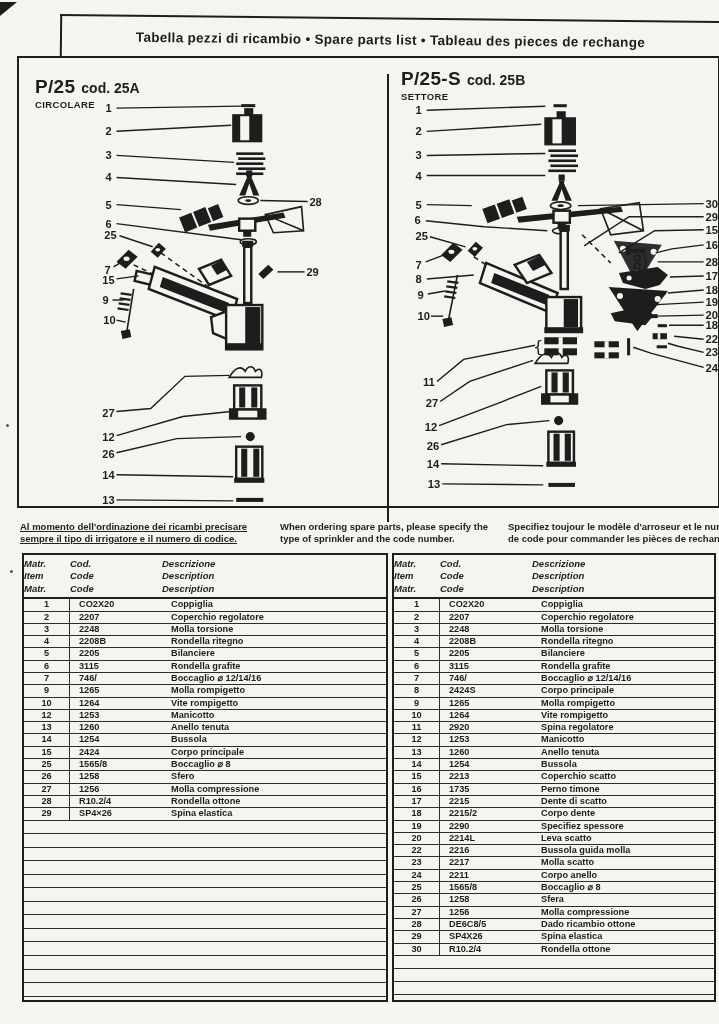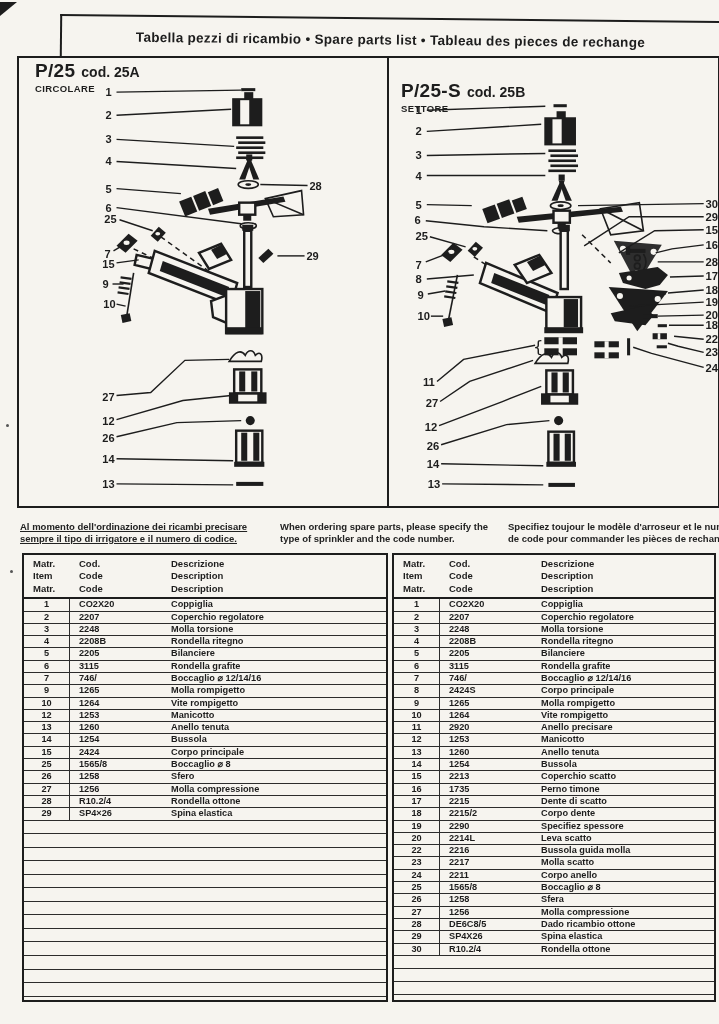--- a/index.html
+++ b/index.html
@@ -16,24 +16,24 @@
     transform:rotate(0.6deg);transform-origin:left center;
     background:#f6f4ef;
   }
   .header-title{font-weight:bold;font-size:13.5px;letter-spacing:.3px;}
   
   .panels{
     position:absolute;left:17px;top:56px;width:699px;height:448px;
     border:2.5px solid #1d1d1d;display:flex;background:#f6f4ef;
   }
   .panel{position:relative;height:100%;}
-  .panel.left{width:368px;border-right:2.5px solid #1d1d1d;}
+  .panel.left{width:368px;border-right:2.5px solid #1d1d1d;margin-top:16px;}
   .panel.right{flex:1;}
   .panel-title{position:absolute;top:2px;left:16px;z-index:2;}
-  .panel.right .panel-title{top:10px;left:12px;margin-top:12px;}
+  .panel.right .panel-title{top:10px;left:12px;}
   .panel-title .model{font-size:19px;font-weight:bold;letter-spacing:.3px;}
   .panel-title .code{font-size:14px;font-weight:bold;margin-left:6px;}
   .panel-title .sub{font-size:9.5px;font-weight:bold;letter-spacing:.4px;margin-top:1px;}
   .diagram{position:absolute;inset:0;width:100%;height:100%;}
   .leader{fill:none;stroke:#1d1d1d;stroke-width:1.4;}
   .callout{font:bold 11px "Liberation Sans",sans-serif;fill:#1d1d1d;text-anchor:middle;}
   .ink{fill:#1d1d1d;}
   .out{fill:#f6f4ef;stroke:#1d1d1d;stroke-width:2.4;}
   .thin{fill:none;stroke:#1d1d1d;stroke-width:1.6;}
   .dash{fill:none;stroke:#1d1d1d;stroke-width:1.5;stroke-dasharray:5 4;}
@@ -47,21 +47,21 @@
   .ptable{
     position:absolute;top:553px;height:449px;border:2.5px solid #1d1d1d;
     background:#f6f4ef;box-sizing:border-box;overflow:hidden;
   }
   .ptable.tleft{left:22px;width:366px;}
   .ptable.tright{left:392px;width:324px;}
   .thead{
     display:grid;grid-template-columns:46px 92px 1fr;
     border-bottom:2px solid #1d1d1d;padding:3px 0 2px 0;
   }
-  .thead .hcell{padding-left:9px;}
+  .thead .hcell{font-style:italic;}
   .thead .hline{font-size:9.5px;font-weight:bold;line-height:12.4px;}
   .tr{
     display:grid;grid-template-columns:46px 92px 1fr;
     height:11.3px;border-bottom:1.2px solid #2c2c2c;
     font-size:9.2px;font-weight:bold;line-height:10.8px;
   }
   .tr .c1{text-align:center;border-right:1.2px solid #2c2c2c;}
   .tr .c2,.tr .c3{padding-left:9px;white-space:nowrap;overflow:hidden;}
   .tr.empty{height:12.55px;grid-template-columns:1fr;}
   .tright .tr.empty{height:12.1px;}
@@ -643,21 +643,21 @@
       <span class="td c3">Molla rompigetto</span>
     </div>
     <div class="tr">
       <span class="td c1">10</span>
       <span class="td c2">1264</span>
       <span class="td c3">Vite rompigetto</span>
     </div>
     <div class="tr">
       <span class="td c1">11</span>
       <span class="td c2">2920</span>
-      <span class="td c3">Anello precisare</span>
+      <span class="td c3">Spina regolatore</span>
     </div>
     <div class="tr">
       <span class="td c1">12</span>
       <span class="td c2">1253</span>
       <span class="td c3">Manicotto</span>
     </div>
     <div class="tr">
       <span class="td c1">13</span>
       <span class="td c2">1260</span>
       <span class="td c3">Anello tenuta</span>

